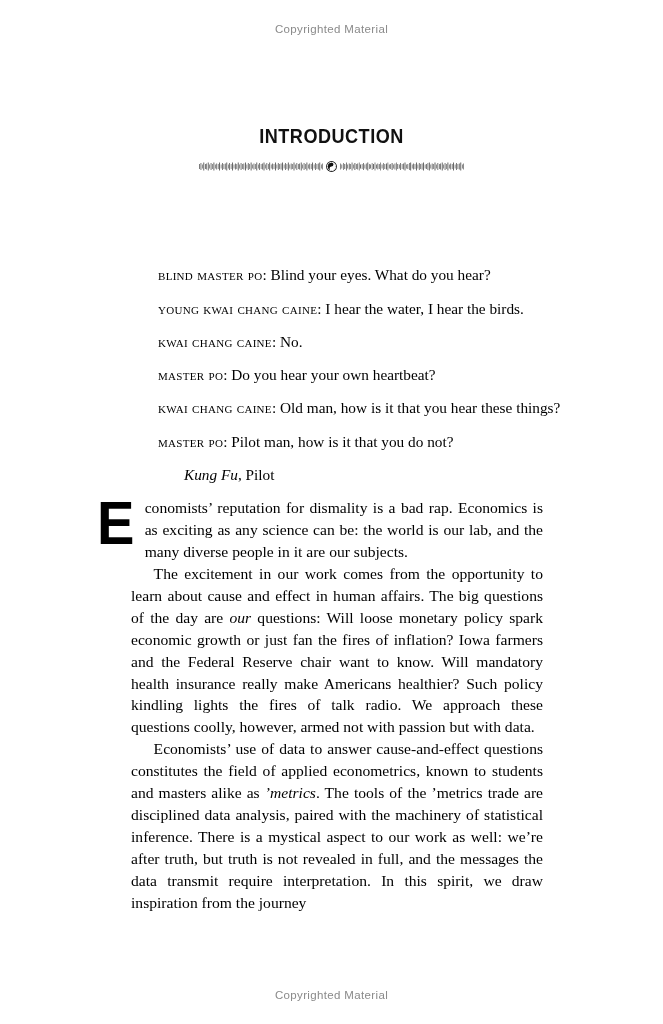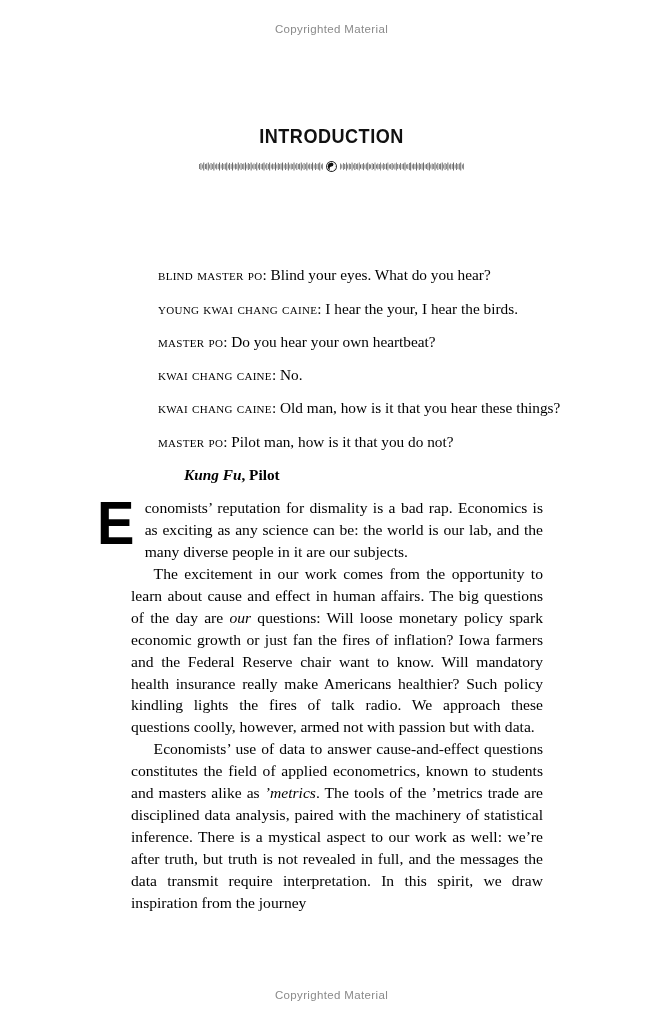--- a/index.html
+++ b/index.html
@@ -90,21 +90,20 @@
   .epi-line:last-of-type { margin-bottom: 0; }
   .speaker {
     font-variant: small-caps;
     text-transform: lowercase;
     letter-spacing: 0.3px;
   }
   .speaker::first-letter { text-transform: uppercase; }
   .epi-attribution {
     margin: 1px 0 0 26px;
     font-size: 15.3px;
-    font-weight: bold;
   }
   .epi-attribution .title-italic { font-style: italic; }
 
   
   .body-text {
     position: absolute;
     top: 497px;
     left: 97px;
     width: 446px;
     font-size: 15.6px;
@@ -336,29 +335,29 @@
     </svg>
   </div>
 
   <blockquote class="epigraph">
 
     <p class="epi-line">
       <span class="speaker">Blind Master Po</span><span>: </span><span>Blind your eyes. What do you hear?</span>
     </p>
 
     <p class="epi-line">
-      <span class="speaker">Young Kwai Chang Caine</span><span>: </span><span>I hear the your, I hear the birds.</span>
+      <span class="speaker">Young Kwai Chang Caine</span><span>: </span><span>I hear the water, I hear the birds.</span>
+    </p>
+
+    <p class="epi-line">
+      <span class="speaker">Kwai Chang Caine</span><span>: </span><span>No.</span>
     </p>
 
     <p class="epi-line">
       <span class="speaker">Master Po</span><span>: </span><span>Do you hear your own heartbeat?</span>
-    </p>
-
-    <p class="epi-line">
-      <span class="speaker">Kwai Chang Caine</span><span>: </span><span>No.</span>
     </p>
 
 
     <p class="epi-line">
       <span class="speaker">Kwai Chang Caine</span><span>: </span><span>Old man, how is it that you hear these things?</span>
     </p>
 
     <p class="epi-line">
       <span class="speaker">Master Po</span><span>: </span><span>Pilot man, how is it that you do not?</span>
     </p>

